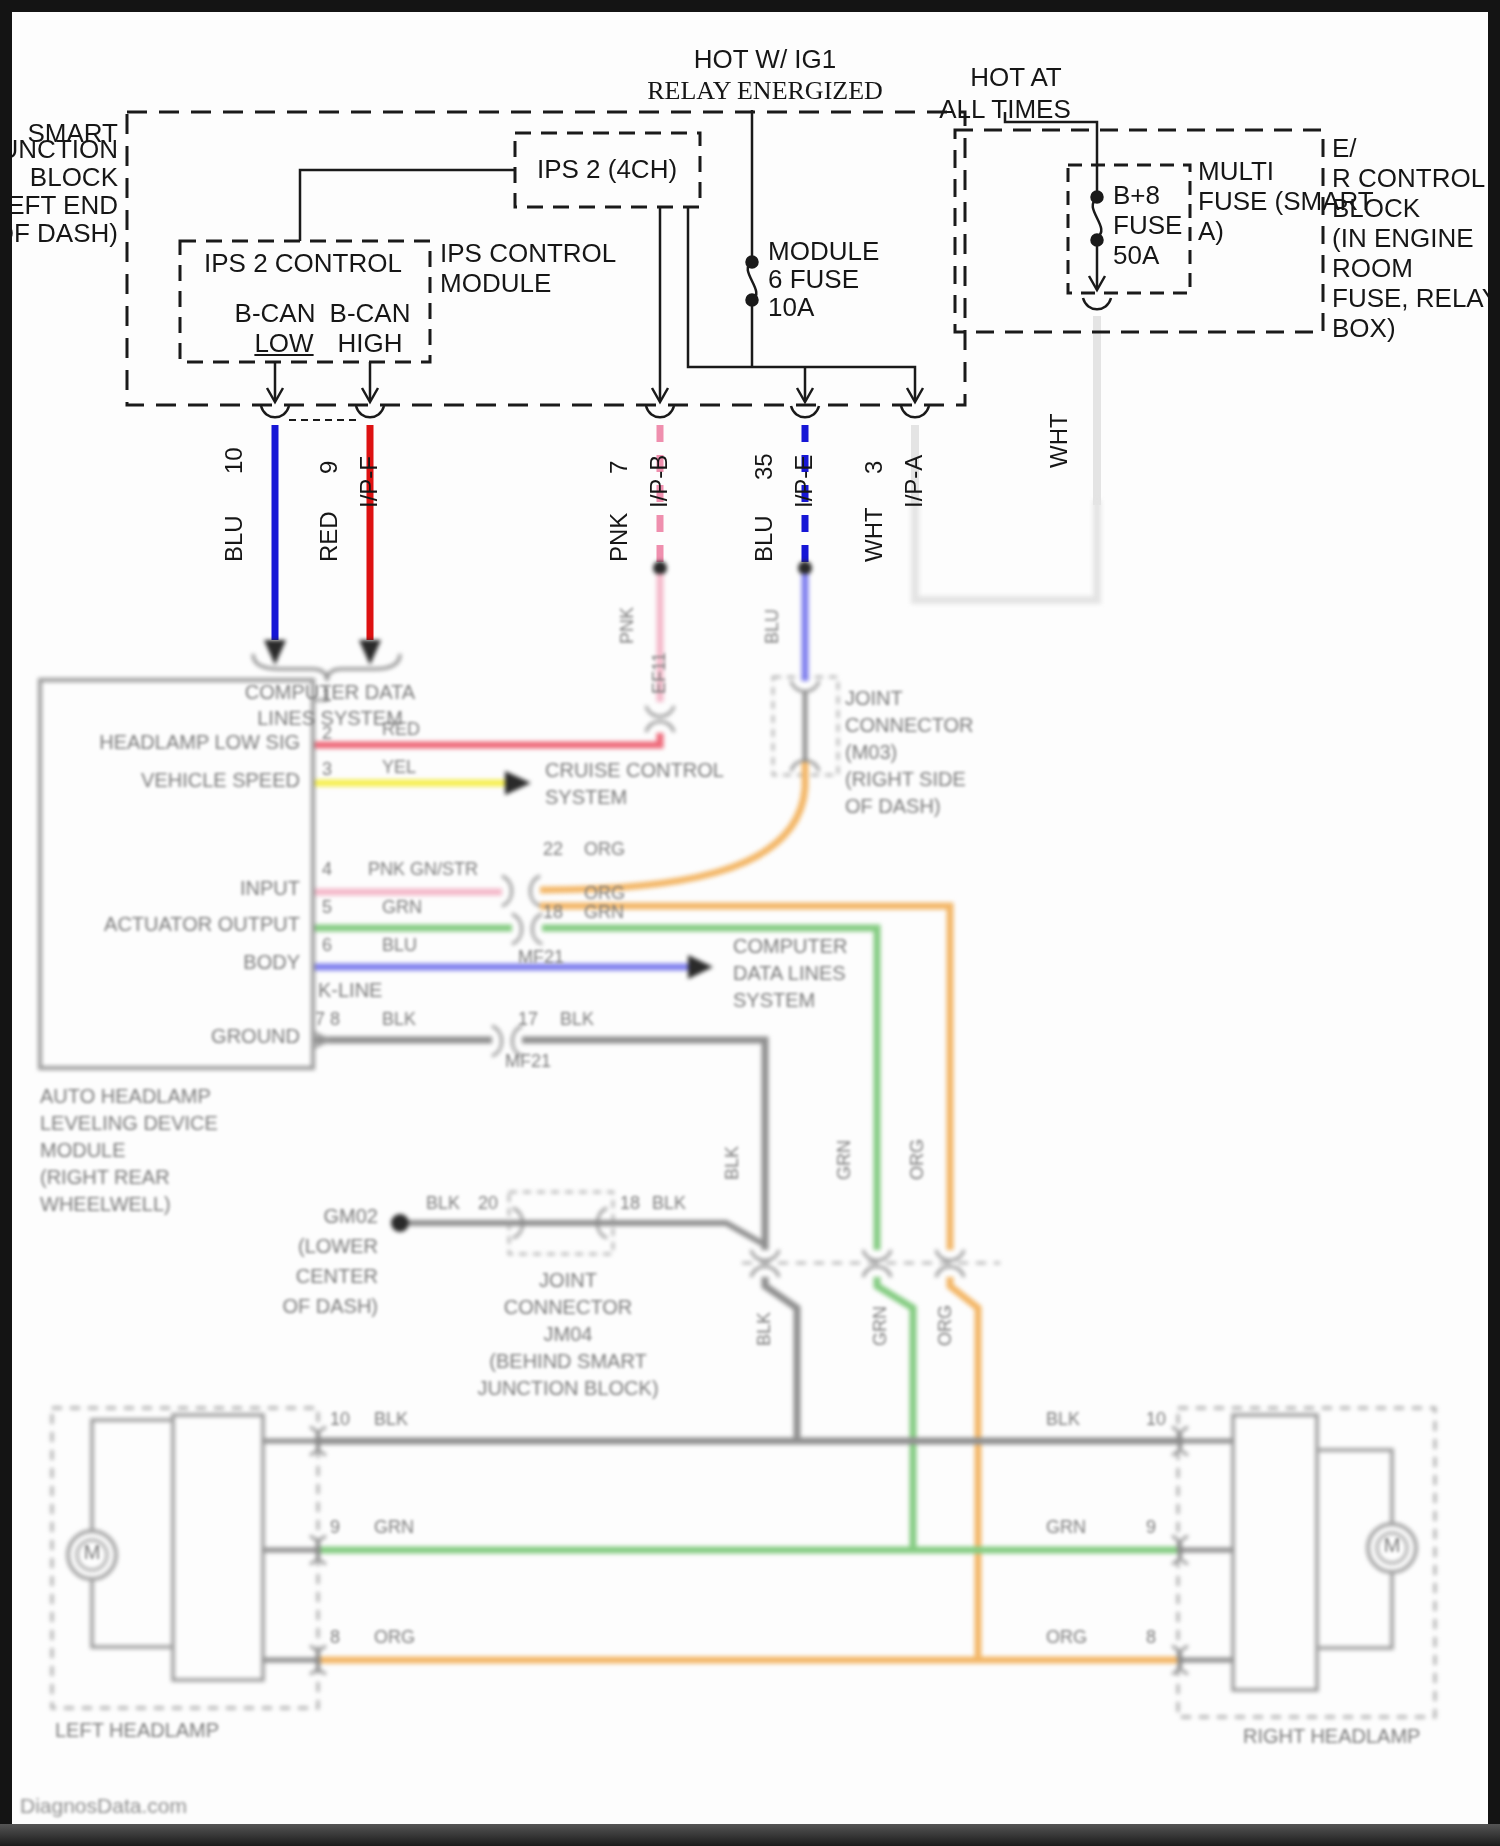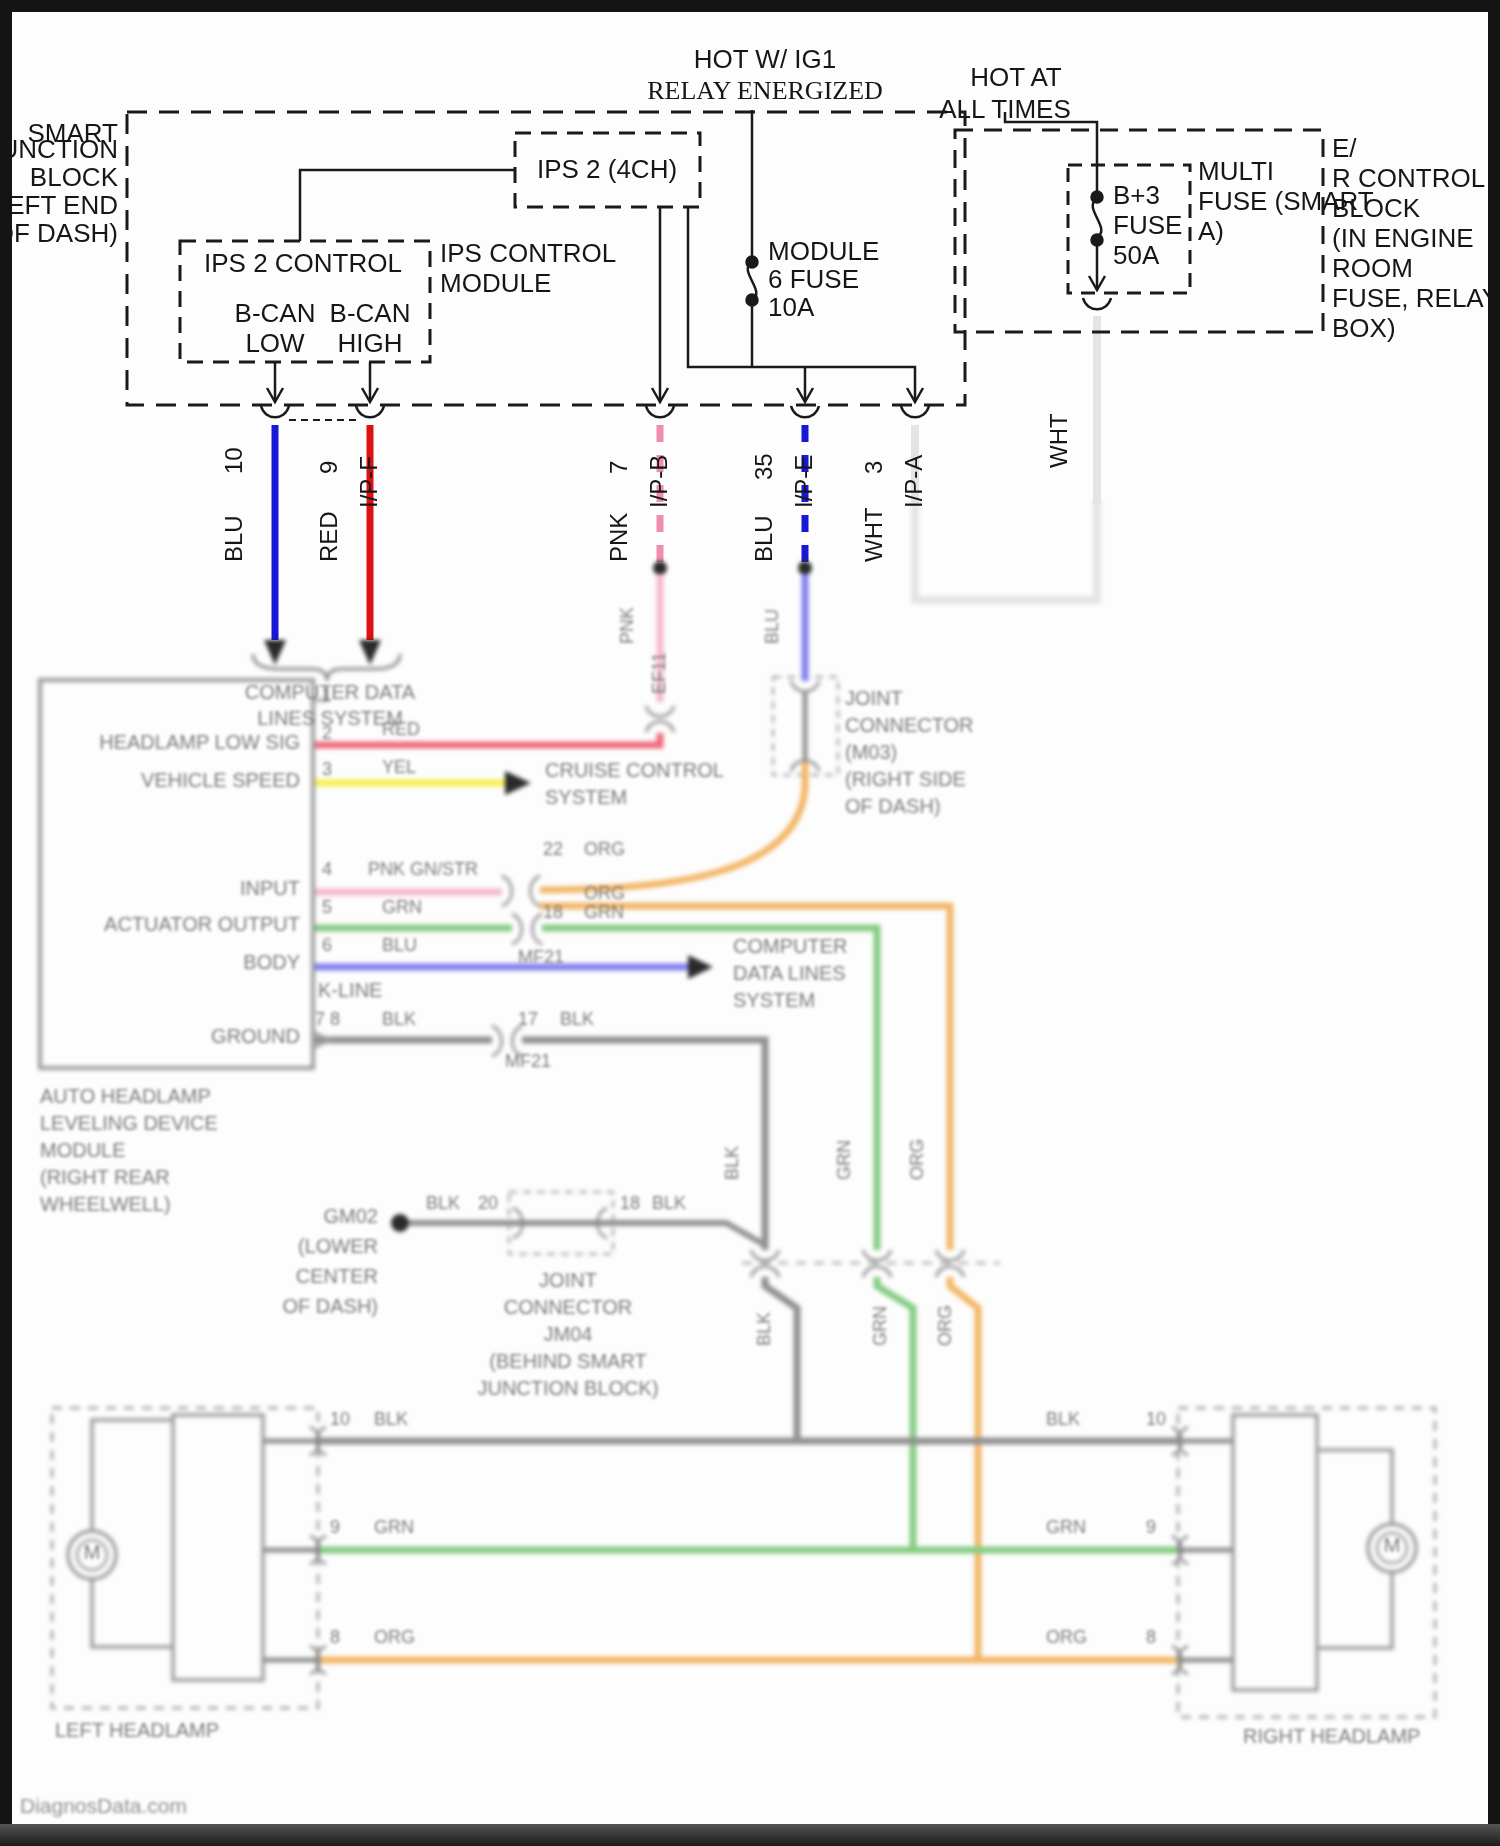--- a/index.html
+++ b/index.html
@@ -186,29 +186,29 @@
       <div class="lab k" style="left: 1005px; top: 64px; transform: translateX(-50%); margin-left: 11px;">HOT AT</div>
       <div class="lab k" style="left: 1005px; top: 96px; transform: translateX(-50%);">ALL TIMES</div>
       <div class="lab k" style="right: 1382px; top: 120px;">SMART</div>
       <div class="lab k" style="right: 1382px; top: 136px;">JUNCTION</div>
       <div class="lab k" style="right: 1382px; top: 164px;">BLOCK</div>
       <div class="lab k" style="right: 1382px; top: 192px;">(LEFT END</div>
       <div class="lab k" style="right: 1382px; top: 220px;">OF DASH)</div>
       <div class="lab k" style="left: 607px; top: 156px; transform: translateX(-50%);">IPS 2 (4CH)</div>
       <div class="lab k" style="left: 303px; top: 250px; transform: translateX(-50%);">IPS 2 CONTROL</div>
       <div class="lab k" style="left: 275px; top: 300px; transform: translateX(-50%);">B-CAN</div>
-      <div class="lab k" style="left: 275px; top: 330px; transform: translateX(-50%);">LOW</div>
+      <div class="lab k" style="left: 284px; top: 330px; transform: translateX(-50%); text-decoration: underline;">LOW</div>
       <div class="lab k" style="left: 370px; top: 300px; transform: translateX(-50%);">B-CAN</div>
       <div class="lab k" style="left: 370px; top: 330px; transform: translateX(-50%);">HIGH</div>
       <div class="lab k" style="left: 440px; top: 240px;">IPS CONTROL</div>
       <div class="lab k" style="left: 440px; top: 270px;">MODULE</div>
       <div class="lab k" style="left: 768px; top: 238px;">MODULE</div>
       <div class="lab k" style="left: 768px; top: 266px;">6 FUSE</div>
       <div class="lab k" style="left: 768px; top: 294px;">10A</div>
-      <div class="lab k" style="left: 1113px; top: 182px;">B+3</div>
+      <div class="lab k" style="left: 1113px; top: 182px;">B+8</div>
       <div class="lab k" style="left: 1113px; top: 212px;">FUSE</div>
       <div class="lab k" style="left: 1113px; top: 242px;">50A</div>
       <div class="lab k" style="left: 1198px; top: 158px;">MULTI</div>
       <div class="lab k" style="left: 1198px; top: 188px;">FUSE (SMART</div>
       <div class="lab k" style="left: 1198px; top: 218px;">A)</div>
       <div class="lab k" style="left: 1332px; top: 135px;">E/</div>
       <div class="lab k" style="left: 1332px; top: 165px;">R CONTROL</div>
       <div class="lab k" style="left: 1332px; top: 195px;">BLOCK</div>
       <div class="lab k" style="left: 1332px; top: 225px;">(IN ENGINE</div>
       <div class="lab k" style="left: 1332px; top: 255px;">ROOM</div>

